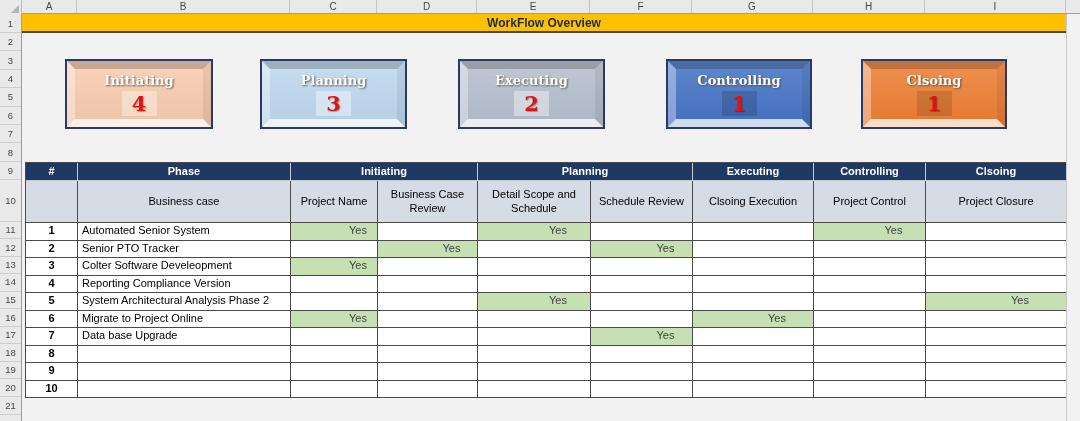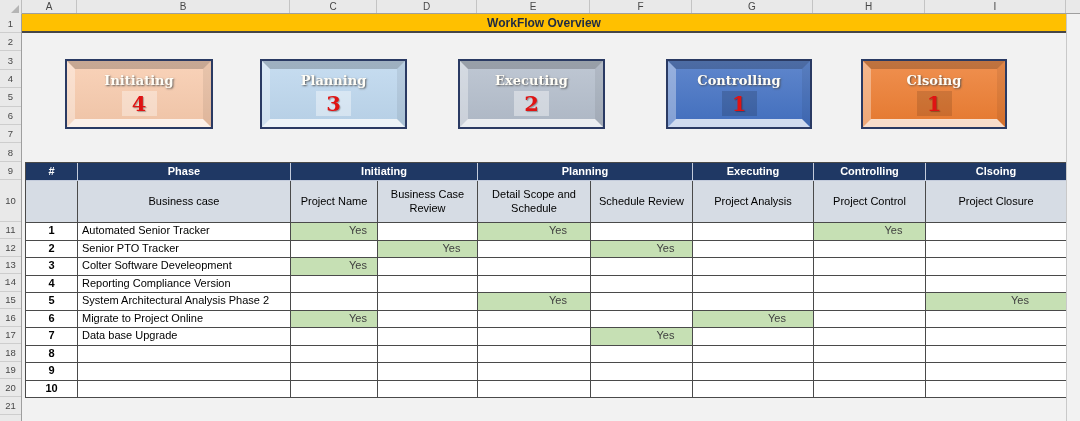--- a/index.html
+++ b/index.html
@@ -204,25 +204,25 @@
       <div class="cell hdr span2">Planning</div>
       <div class="cell hdr">Executing</div>
       <div class="cell hdr">Controlling</div>
       <div class="cell hdr">Clsoing</div>
       <div class="cell sub"></div>
       <div class="cell sub">Business case</div>
       <div class="cell sub">Project Name</div>
       <div class="cell sub">Business Case Review</div>
       <div class="cell sub">Detail Scope and Schedule</div>
       <div class="cell sub">Schedule Review</div>
-      <div class="cell sub">Project Analysis</div>
+      <div class="cell sub">Clsoing Execution</div>
       <div class="cell sub">Project Control</div>
       <div class="cell sub">Project Closure</div>
       <div class="cell rownum">1</div>
-      <div class="cell pname">Automated Senior Tracker</div>
+      <div class="cell pname">Automated Senior System</div>
       <div class="cell val yes">Yes</div>
       <div class="cell val"></div>
       <div class="cell val yes">Yes</div>
       <div class="cell val"></div>
       <div class="cell val"></div>
       <div class="cell val yes">Yes</div>
       <div class="cell val"></div>
       <div class="cell rownum">2</div>
       <div class="cell pname">Senior PTO Tracker</div>
       <div class="cell val"></div>

